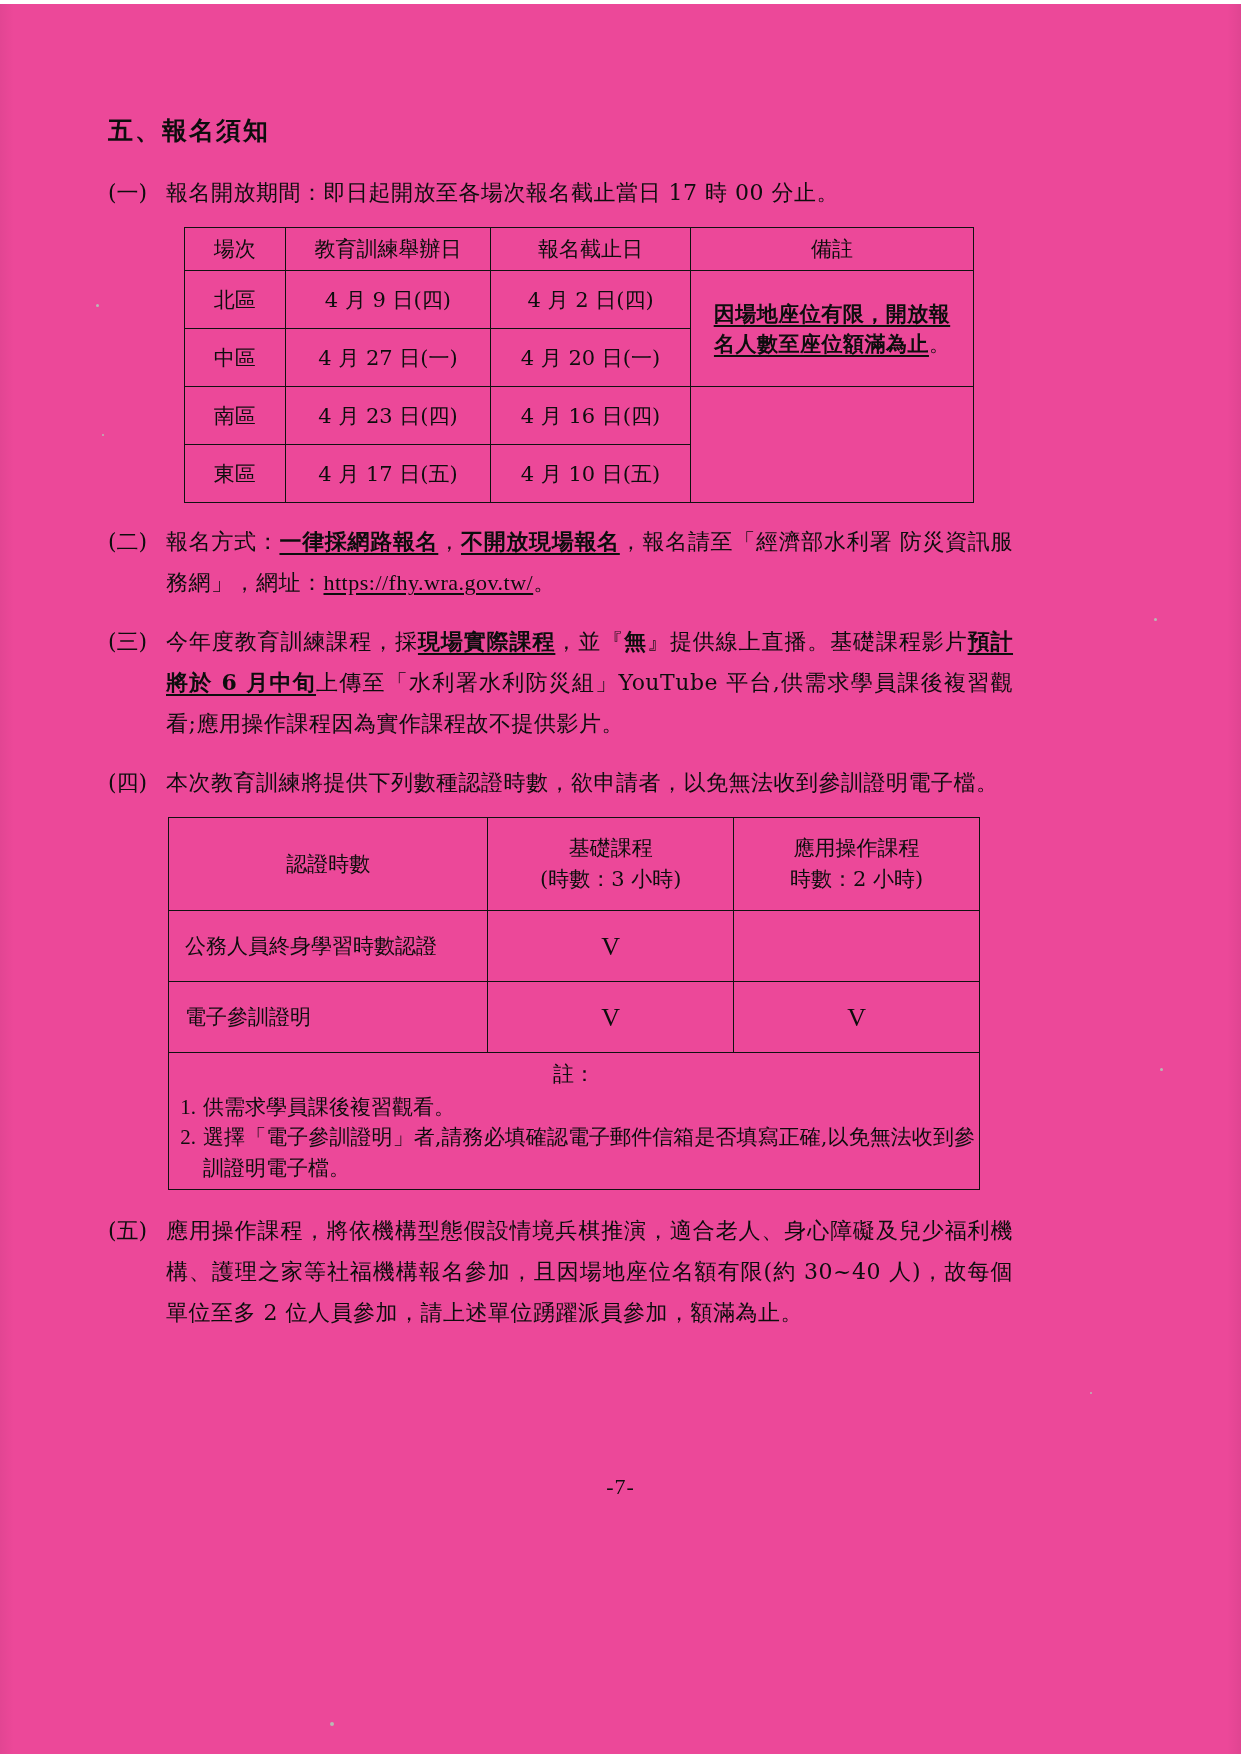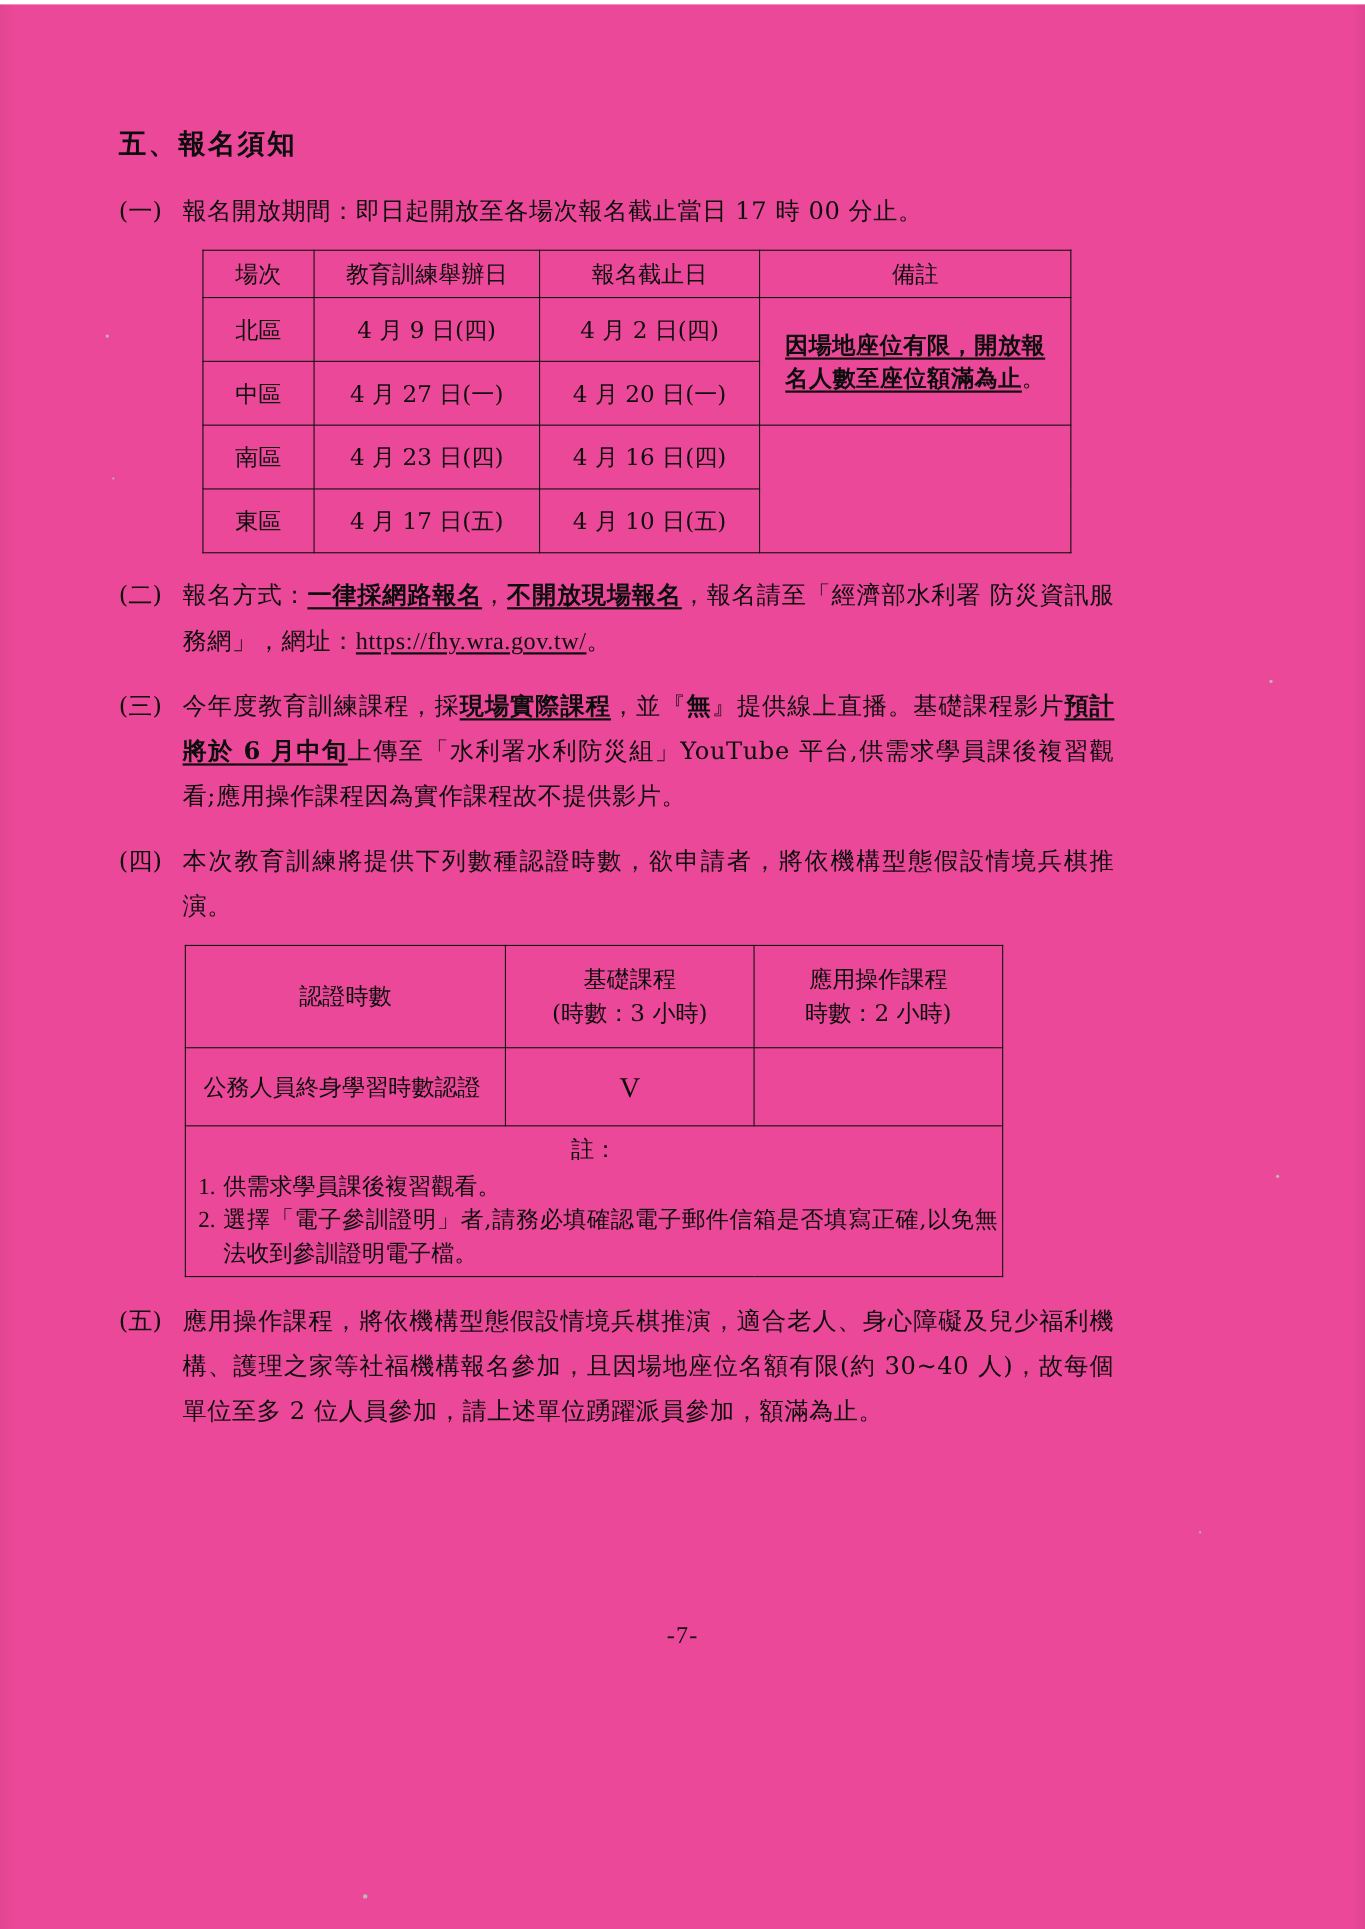--- a/index.html
+++ b/index.html
@@ -115,21 +115,21 @@
     text-align: left;
     padding: 4px 10px 4px 12px;
     line-height: 1.65;
   }
   .remark-cell .em-bu { letter-spacing: 0.5px; }
   .blank-cell { border-left: 1.6px solid #111; }
 
   
   .table-wrap-2 {
     margin: 10px 0 6px 60px;
-    width: 744px;
+    width: 812px;
   }
   .t2-c0 { width: 322px; }
   .t2-c1 { width: 245px; }
   .t2-c2 { width: 245px; }
   table.doc-table td.t2-head {
     height: 80px;
     font-size: 21px;
     line-height: 1.5;
   }
   table.doc-table td.t2-label {
@@ -256,21 +256,21 @@
     <div class="clause" style="margin-top:18px;">
       <div class="clause-marker">(三)</div>
       <div class="clause-body">
         <p><span>今年度教育訓練課程，採</span><span class="em-bu">現場實際課程</span><span>，並『</span><span class="em-b">無</span><span>』提供線上直播。基礎課程影片</span><span class="em-bu">預計將於 6 月中旬</span><span>上傳至「水利署水利防災組」YouTube 平台,供需求學員課後複習觀看;應用操作課程因為實作課程故不提供影片。</span></p>
       </div>
     </div>
 
     <div class="clause" style="margin-top:18px;">
       <div class="clause-marker">(四)</div>
       <div class="clause-body">
-        <p>本次教育訓練將提供下列數種認證時數，欲申請者，將依機構型態假設情境兵棋推演。</p>
+        <p>本次教育訓練將提供下列數種認證時數，欲申請者，以免無法收到參訓證明電子檔。</p>
       </div>
     </div>
 
     <div class="table-wrap-2">
       <table class="doc-table">
         <tbody>
           <tr>
             <td class="t2-c0 t2-head">認證時數</td>
             <td class="t2-c1 t2-head">
               <span>基礎課程</span><br>
@@ -278,20 +278,25 @@
             </td>
             <td class="t2-c2 t2-head">
               <span>應用操作課程</span><br>
               <span>時數：2 小時)</span>
             </td>
           </tr>
           <tr>
             <td class="t2-label">公務人員終身學習時數認證</td>
             <td class="t2-mark">V</td>
             <td class="t2-mark"></td>
+          </tr>
+          <tr>
+            <td class="t2-label">電子參訓證明</td>
+            <td class="t2-mark">V</td>
+            <td class="t2-mark">V</td>
           </tr>
           <tr>
             <td class="notes-cell" colspan="3">
               <p class="note-title">註：</p>
               <ol class="notes">
                 <li>
                   <span class="num">1.</span>
                   <span class="txt">供需求學員課後複習觀看。</span>
                 </li>
                 <li>

